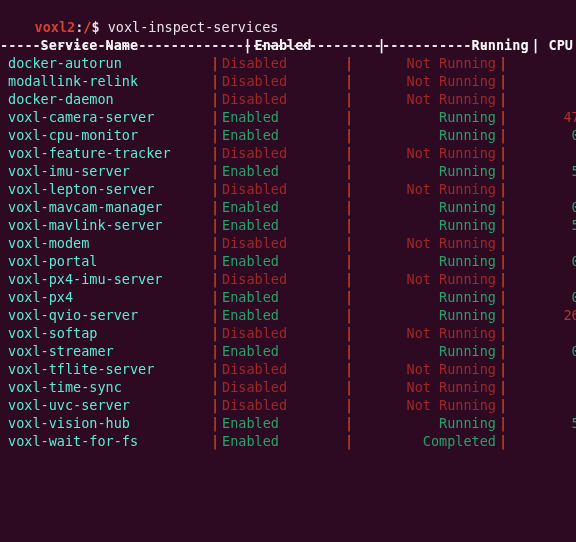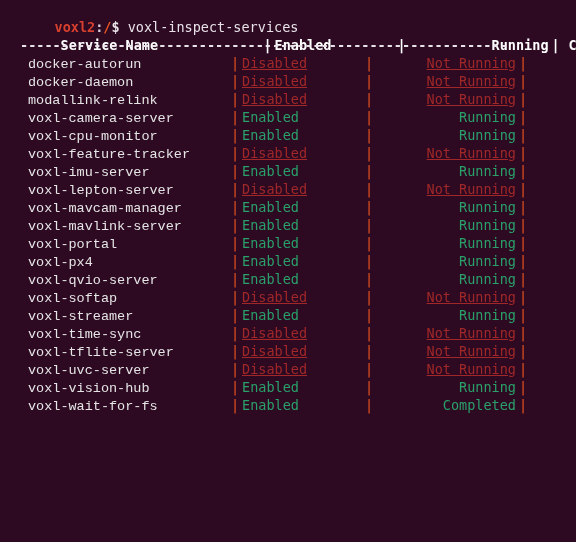--- a/index.html
+++ b/index.html
@@ -21,43 +21,42 @@
     padding: 0;
     box-sizing: border-box;
   }
   .line {
     height: 18px;
     line-height: 18px;
     font-size: 13.5px;
     white-space: pre;
     letter-spacing: 0px;
     font-family: "DejaVu Sans Mono", "Liberation Mono", monospace;
-    margin-left: 20px;
   }
   .prompt-line { padding-left: 2px; }
   .host   { color: #d6402e; font-weight: bold; }
   .colon  { color: #d8d0d8; font-weight: bold; }
   .path   { color: #e95420; font-weight: bold; }
   .dollar { color: #e8e2e8; font-weight: bold; }
   .cmd    { color: #e8e2e8; }
 
   .hdr {
     color: #ffffff;
     font-weight: bold;
   }
   .sep {
     color: #e8e2e8;
     font-weight: bold;
   }
 
   .row { }
-  .name  { color: #e5e5e5; font-family: Liberation Mono, monospace; }
+  .name  { color: #5eead4; }
   .bar   { color: #e95420; }
   .green { color: #2aa06a; }
-  .red   { color: #a02828; text-decoration: underline; }
+  .red   { color: #a02828; }
   .cpu-green { color: #2aa06a; }
   .cpu-red   { color: #b4322c; }
 
   
   .c-name { display:inline-block; width: 200px; }
   .c-en   { display:inline-block; width: 120px; text-align:left; }
   .c-run  { display:inline-block; width: 140px; text-align:right; }
   .c-cpu  { display:inline-block; width: 86px;  text-align:right; }
   .pad-l  { padding-left: 8px; }
   .barcell { display:inline-block; width: 14px; text-align:center; }
@@ -72,34 +71,36 @@
   </div>
 
   <div class="line hdr">
     <span class="c-name pad-l">Service Name</span><span class="barcell">|</span><span class="c-en">Enabled</span><span class="barcell">|</span><span class="c-run">Running</span><span class="barcell">|</span><span class="c-cpu" style="text-align:left; padding-left:6px;">CPU Usage</span>
   </div>
 
   <div class="line sep">------------------------------------------------------------</div>
 
   <div id="rows-container">
       <div class="line row"><span class="c-name pad-l name">docker-autorun</span><span class="barcell bar">|</span><span class="c-en red">Disabled</span><span class="barcell bar">|</span><span class="c-run red">Not Running</span><span class="barcell bar">|</span><span class="c-cpu cpu-green"></span></div>
+      <div class="line row"><span class="c-name pad-l name">modallink-relink</span><span class="barcell bar">|</span><span class="c-en red">Disabled</span><span class="barcell bar">|</span><span class="c-run red">Not Running</span><span class="barcell bar">|</span><span class="c-cpu cpu-green"></span></div>
       <div class="line row"><span class="c-name pad-l name">docker-daemon</span><span class="barcell bar">|</span><span class="c-en red">Disabled</span><span class="barcell bar">|</span><span class="c-run red">Not Running</span><span class="barcell bar">|</span><span class="c-cpu cpu-green"></span></div>
-      <div class="line row"><span class="c-name pad-l name">modallink-relink</span><span class="barcell bar">|</span><span class="c-en red">Disabled</span><span class="barcell bar">|</span><span class="c-run red">Not Running</span><span class="barcell bar">|</span><span class="c-cpu cpu-green"></span></div>
       <div class="line row"><span class="c-name pad-l name">voxl-camera-server</span><span class="barcell bar">|</span><span class="c-en green">Enabled</span><span class="barcell bar">|</span><span class="c-run green">Running</span><span class="barcell bar">|</span><span class="c-cpu cpu-red">47.4</span></div>
       <div class="line row"><span class="c-name pad-l name">voxl-cpu-monitor</span><span class="barcell bar">|</span><span class="c-en green">Enabled</span><span class="barcell bar">|</span><span class="c-run green">Running</span><span class="barcell bar">|</span><span class="c-cpu cpu-green">0.0</span></div>
       <div class="line row"><span class="c-name pad-l name">voxl-feature-tracker</span><span class="barcell bar">|</span><span class="c-en red">Disabled</span><span class="barcell bar">|</span><span class="c-run red">Not Running</span><span class="barcell bar">|</span><span class="c-cpu cpu-green"></span></div>
       <div class="line row"><span class="c-name pad-l name">voxl-imu-server</span><span class="barcell bar">|</span><span class="c-en green">Enabled</span><span class="barcell bar">|</span><span class="c-run green">Running</span><span class="barcell bar">|</span><span class="c-cpu cpu-green">5.3</span></div>
       <div class="line row"><span class="c-name pad-l name">voxl-lepton-server</span><span class="barcell bar">|</span><span class="c-en red">Disabled</span><span class="barcell bar">|</span><span class="c-run red">Not Running</span><span class="barcell bar">|</span><span class="c-cpu cpu-green"></span></div>
       <div class="line row"><span class="c-name pad-l name">voxl-mavcam-manager</span><span class="barcell bar">|</span><span class="c-en green">Enabled</span><span class="barcell bar">|</span><span class="c-run green">Running</span><span class="barcell bar">|</span><span class="c-cpu cpu-green">0.0</span></div>
       <div class="line row"><span class="c-name pad-l name">voxl-mavlink-server</span><span class="barcell bar">|</span><span class="c-en green">Enabled</span><span class="barcell bar">|</span><span class="c-run green">Running</span><span class="barcell bar">|</span><span class="c-cpu cpu-green">5.3</span></div>
+      <div class="line row"><span class="c-name pad-l name">voxl-modem</span><span class="barcell bar">|</span><span class="c-en red">Disabled</span><span class="barcell bar">|</span><span class="c-run red">Not Running</span><span class="barcell bar">|</span><span class="c-cpu cpu-green"></span></div>
       <div class="line row"><span class="c-name pad-l name">voxl-portal</span><span class="barcell bar">|</span><span class="c-en green">Enabled</span><span class="barcell bar">|</span><span class="c-run green">Running</span><span class="barcell bar">|</span><span class="c-cpu cpu-green">0.0</span></div>
+      <div class="line row"><span class="c-name pad-l name">voxl-px4-imu-server</span><span class="barcell bar">|</span><span class="c-en red">Disabled</span><span class="barcell bar">|</span><span class="c-run red">Not Running</span><span class="barcell bar">|</span><span class="c-cpu cpu-green"></span></div>
       <div class="line row"><span class="c-name pad-l name">voxl-px4</span><span class="barcell bar">|</span><span class="c-en green">Enabled</span><span class="barcell bar">|</span><span class="c-run green">Running</span><span class="barcell bar">|</span><span class="c-cpu cpu-green">0.0</span></div>
       <div class="line row"><span class="c-name pad-l name">voxl-qvio-server</span><span class="barcell bar">|</span><span class="c-en green">Enabled</span><span class="barcell bar">|</span><span class="c-run green">Running</span><span class="barcell bar">|</span><span class="c-cpu cpu-red">26.3</span></div>
       <div class="line row"><span class="c-name pad-l name">voxl-softap</span><span class="barcell bar">|</span><span class="c-en red">Disabled</span><span class="barcell bar">|</span><span class="c-run red">Not Running</span><span class="barcell bar">|</span><span class="c-cpu cpu-green"></span></div>
       <div class="line row"><span class="c-name pad-l name">voxl-streamer</span><span class="barcell bar">|</span><span class="c-en green">Enabled</span><span class="barcell bar">|</span><span class="c-run green">Running</span><span class="barcell bar">|</span><span class="c-cpu cpu-green">0.0</span></div>
+      <div class="line row"><span class="c-name pad-l name">voxl-tflite-server</span><span class="barcell bar">|</span><span class="c-en red">Disabled</span><span class="barcell bar">|</span><span class="c-run red">Not Running</span><span class="barcell bar">|</span><span class="c-cpu cpu-green"></span></div>
       <div class="line row"><span class="c-name pad-l name">voxl-time-sync</span><span class="barcell bar">|</span><span class="c-en red">Disabled</span><span class="barcell bar">|</span><span class="c-run red">Not Running</span><span class="barcell bar">|</span><span class="c-cpu cpu-green"></span></div>
-      <div class="line row"><span class="c-name pad-l name">voxl-tflite-server</span><span class="barcell bar">|</span><span class="c-en red">Disabled</span><span class="barcell bar">|</span><span class="c-run red">Not Running</span><span class="barcell bar">|</span><span class="c-cpu cpu-green"></span></div>
       <div class="line row"><span class="c-name pad-l name">voxl-uvc-server</span><span class="barcell bar">|</span><span class="c-en red">Disabled</span><span class="barcell bar">|</span><span class="c-run red">Not Running</span><span class="barcell bar">|</span><span class="c-cpu cpu-green"></span></div>
       <div class="line row"><span class="c-name pad-l name">voxl-vision-hub</span><span class="barcell bar">|</span><span class="c-en green">Enabled</span><span class="barcell bar">|</span><span class="c-run green">Running</span><span class="barcell bar">|</span><span class="c-cpu cpu-green">5.3</span></div>
       <div class="line row"><span class="c-name pad-l name">voxl-wait-for-fs</span><span class="barcell bar">|</span><span class="c-en green">Enabled</span><span class="barcell bar">|</span><span class="c-run green">Completed</span><span class="barcell bar">|</span><span class="c-cpu cpu-green"></span></div>
     </div>
 
 </div>
 
 </body></html>

